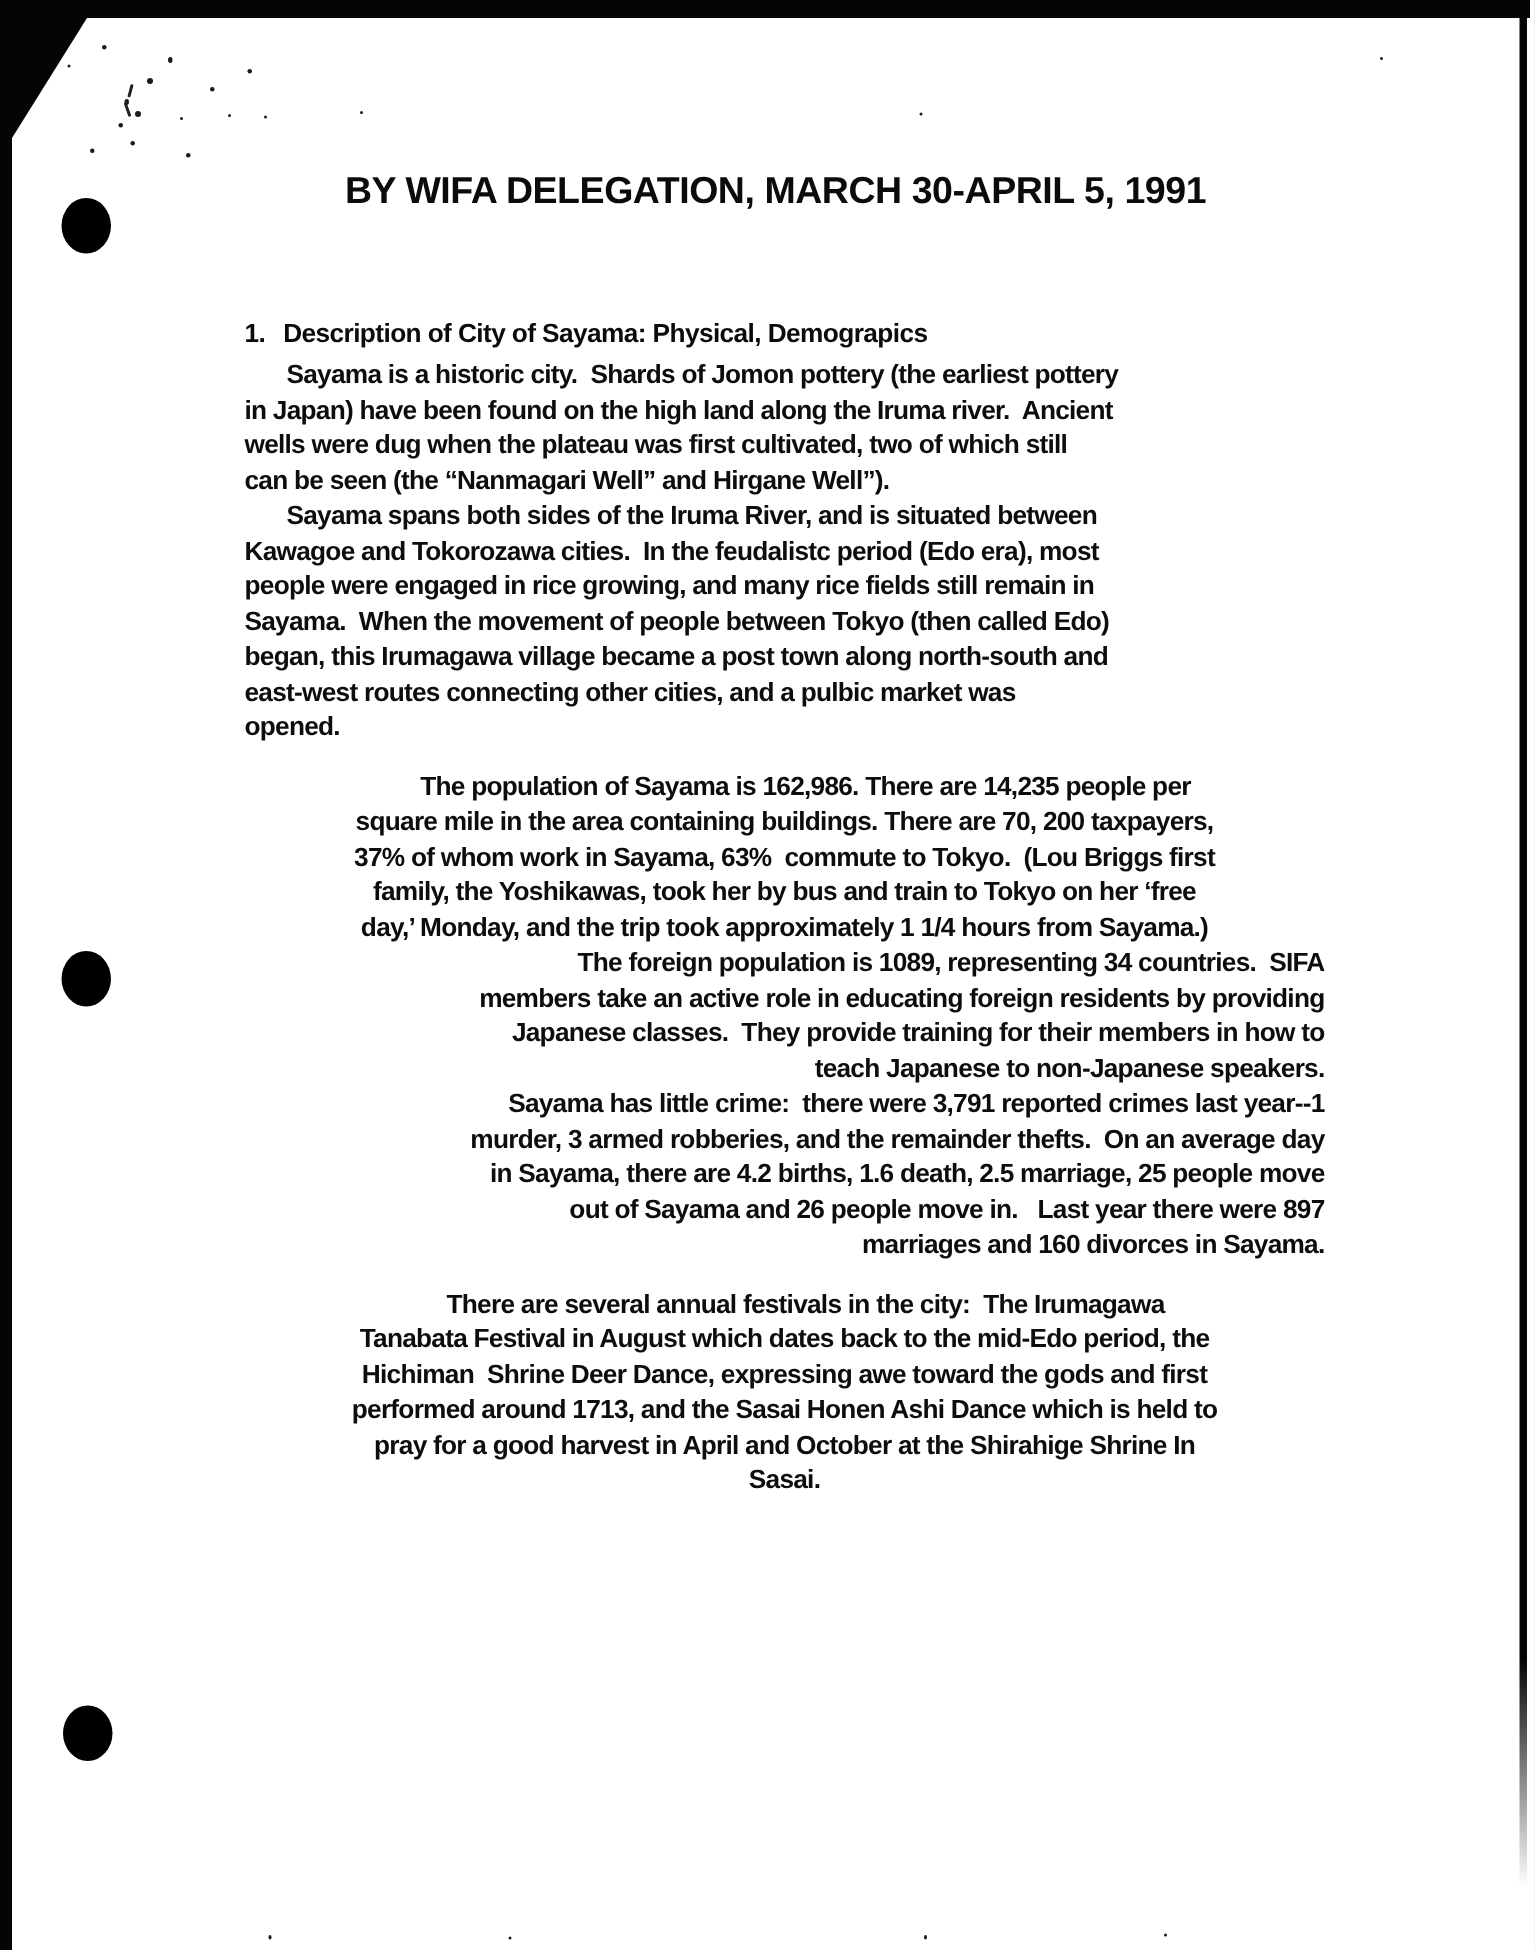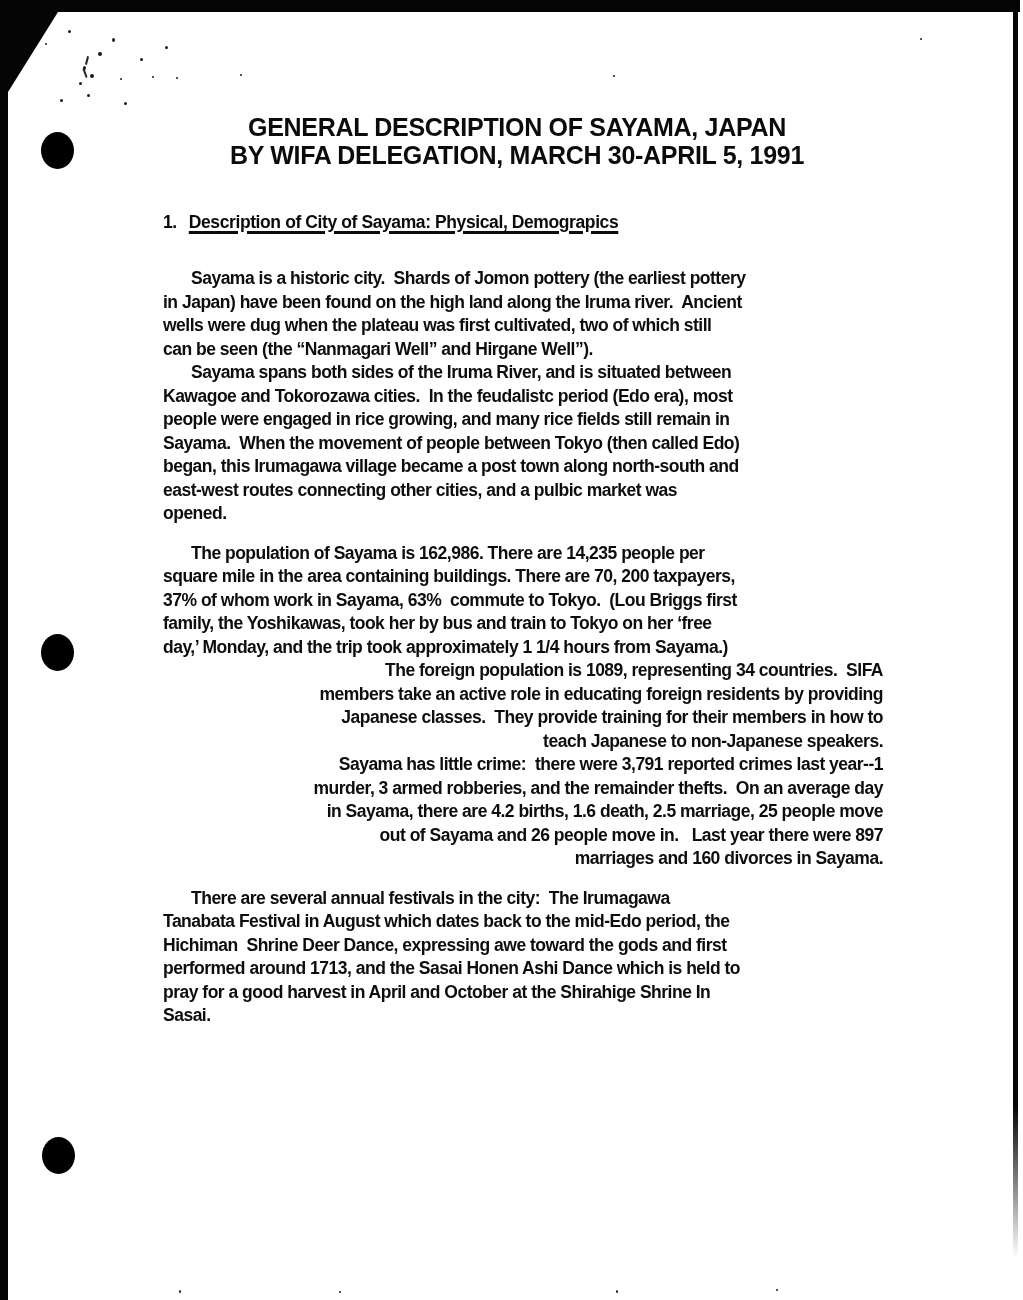--- a/index.html
+++ b/index.html
@@ -36,33 +36,32 @@
     text-align: center; font-size: 25px; font-weight: 700; line-height: 28px;
     letter-spacing: -0.3px; color: #0b0b0b;
   }
   .heading {
     position: absolute; left: 163px; top: 212px;
     font-size: 17.5px; font-weight: 700; letter-spacing: -0.4px; color: #0b0b0b;
     white-space: nowrap;
   }
   .heading .num { margin-right: 12px; }
   .heading .underlined {
-    text-decoration: underline;
     text-decoration-thickness: 2.5px;
     text-underline-offset: 3px;
   }
   .bodytext {
     position: absolute; left: 163px; top: 238px; width: 720px;
     font-size: 17.5px; font-weight: 700; line-height: 23.5px;
-    letter-spacing: -0.5px; color: #0d0d0d; margin-top: 29px;
+    letter-spacing: -0.5px; color: #0d0d0d;
   }
   .para { margin: 0; white-space: pre-line; }
   .p-lg { text-indent: 28px; }
   .p-sm { text-indent: 13px; text-align: right; }
-  .gap  { margin-top: 16px; }
+  .gap  { margin-top: 16px; text-align: center; }
 </style>
 </head>
 <body>
 
 <div class="stage">
 
   <div class="edge-top"></div>
   <div class="edge-left"></div>
   <div class="corner-wedge"></div>
   <div class="edge-right"></div>
@@ -92,21 +91,20 @@
     <span class="speck" style="left:613px;top:75px;width:2px;height:2px;"></span>
     <span class="speck" style="left:179px;top:1290px;width:2px;height:3px;"></span>
     <span class="speck" style="left:339px;top:1291px;width:2px;height:2px;"></span>
     <span class="speck" style="left:616px;top:1290px;width:2px;height:3px;"></span>
     <span class="speck" style="left:776px;top:1289px;width:2px;height:2px;"></span>
     <span class="scratch" style="left:86px;top:56px;height:9px;transform:rotate(15deg);"></span>
     <span class="scratch" style="left:84px;top:68px;height:10px;transform:rotate(-20deg);"></span>
   </div>
 
   <h1 class="title">
-    <div>GENERAL DESCRIPTION OF SAYAMA, JAPAN</div>
     <div>BY WIFA DELEGATION, MARCH 30-APRIL 5, 1991</div>
   </h1>
 
   <div class="heading">
     <span class="num">1.</span><span class="underlined">Description of City of Sayama: Physical, Demograpics</span>
   </div>
 
   <div class="bodytext">
     <p class="para p-lg">Sayama is a historic city.&nbsp; Shards of Jomon pottery (the earliest pottery
 in Japan) have been found on the high land along the Iruma river.&nbsp; Ancient

